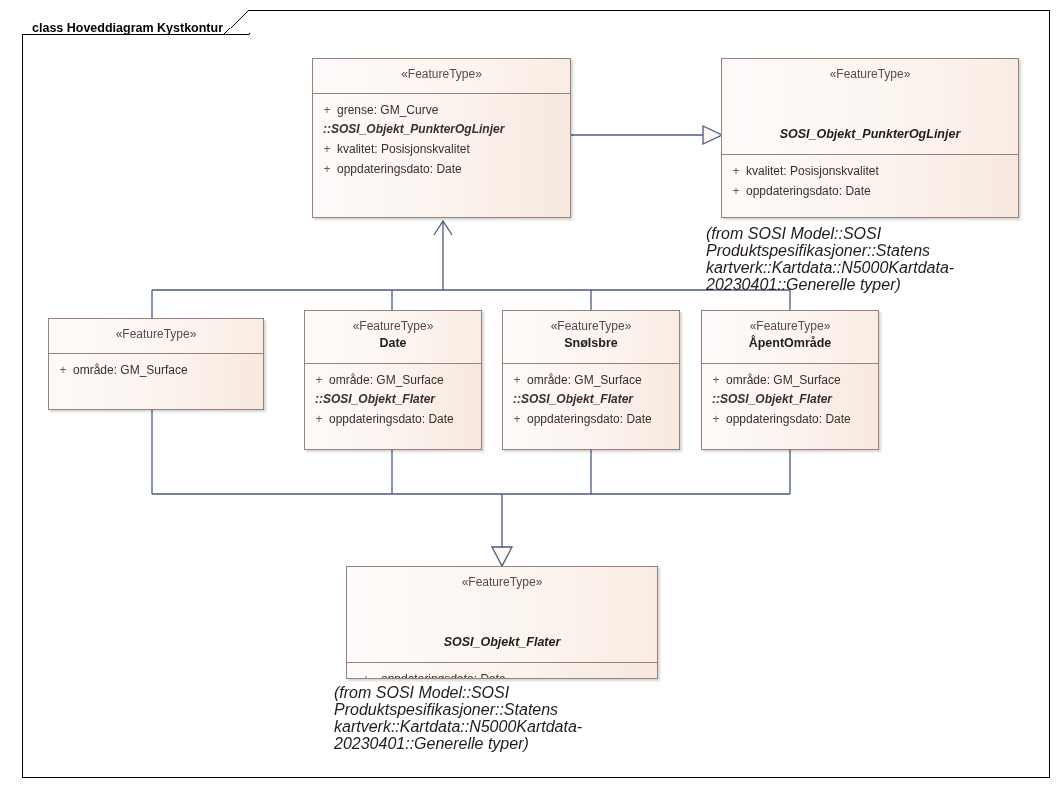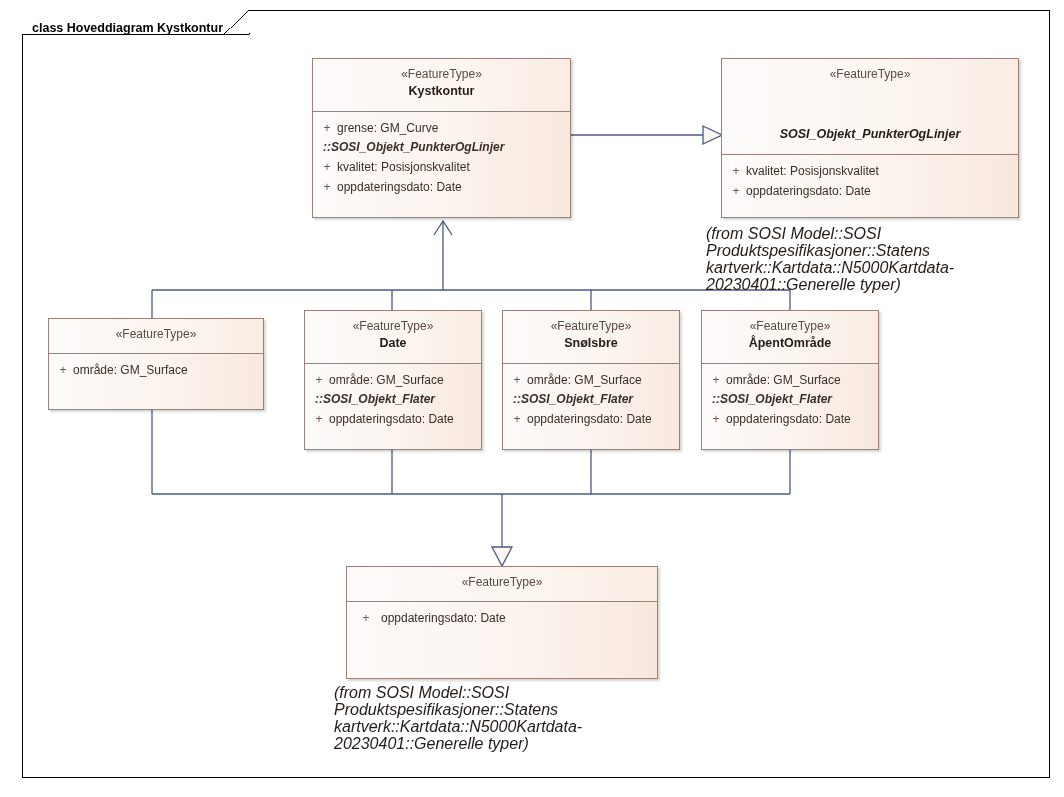--- a/index.html
+++ b/index.html
@@ -181,21 +181,20 @@
     <line x1="790" y1="450" x2="790" y2="494" stroke="#4a5a80" stroke-width="1.3"></line>
     <line x1="152" y1="494" x2="790" y2="494" stroke="#4a5a80" stroke-width="1.3"></line>
     <line x1="502" y1="494" x2="502" y2="547" stroke="#4a5a80" stroke-width="1.3"></line>
     <polygon points="492,547 512,547 502,566" fill="#fdf6f1" stroke="#4a5a80" stroke-width="1.3"></polygon>
   </g>
 </svg>
 
 <div class="uml-class" style="left:312px; top:58px; width:259px; height:160px;">
   <div class="uml-header">
     <span class="stereotype">«FeatureType»</span>
-    <span class="class-name">Kystkontur</span>
   </div>
   <div class="uml-attrs">
     <div class="attr-row">
       <span class="attr-vis">+</span>
       <span class="attr-text">grense: GM_Curve</span>
     </div>
     <div class="attr-row inherited">
       <span class="attr-text">::SOSI_Objekt_PunkterOgLinjer</span>
     </div>
     <div class="attr-row">
@@ -295,20 +294,21 @@
     <div class="attr-row">
       <span class="attr-vis">+</span>
       <span class="attr-text">oppdateringsdato: Date</span>
     </div>
   </div>
 </div>
 
 <div class="uml-class" style="left:346px; top:566px; width:312px; height:113px;">
   <div class="uml-header">
     <span class="stereotype">«FeatureType»</span>
+    <span class="class-name abstract">SOSI_Objekt_Flater</span>
   </div>
   <div class="uml-attrs">
     <div class="attr-row">
       <span class="attr-vis" style="width:30px;flex:0 0 30px;">+</span>
       <span class="attr-text">oppdateringsdato: Date</span>
     </div>
   </div>
 </div>
 <div class="pkg-caption" style="left:334px; top:684px; width:340px;">(from SOSI Model::SOSI Produktspesifikasjoner::Statens kartverk::Kartdata::N5000Kartdata-20230401::Generelle typer)</div>
 

